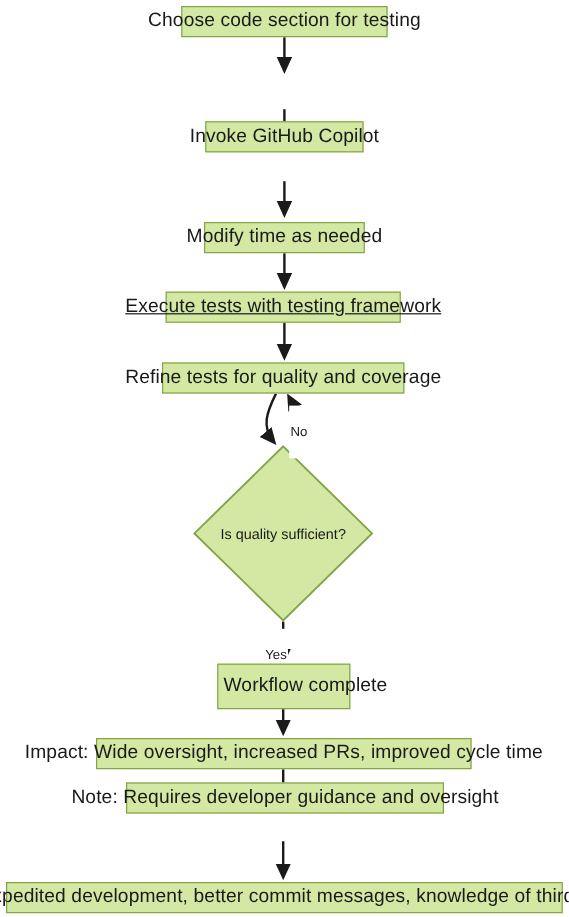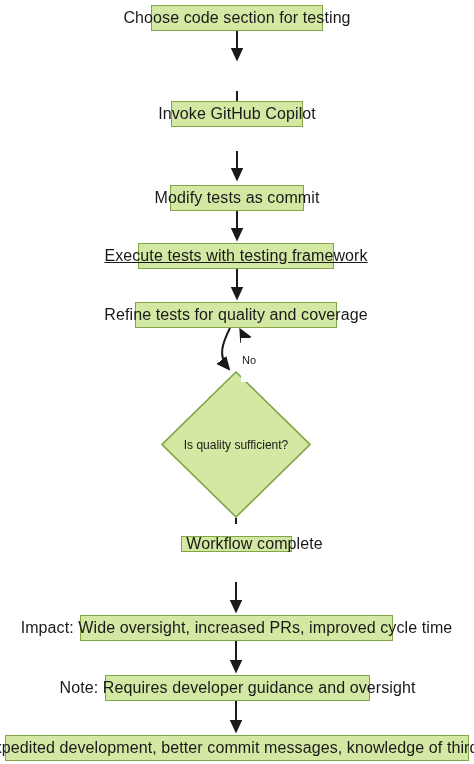--- a/index.html
+++ b/index.html
@@ -114,21 +114,21 @@
   <div class="node" style="left:151px; top:5px; width:172px; height:26px;">
     <span class="node-label">Choose code section for testing</span>
   </div>
 
   <div class="node" style="left:171px; top:65px; width:132px; height:26px;margin-top:36px;">
     <span class="node-label">Invoke GitHub Copilot</span>
   </div>
 
 
   <div class="node" style="left:170px; top:185px; width:134px; height:26px;">
-    <span class="node-label">Modify tests as commit</span>
+    <span class="node-label">Modify time as needed</span>
   </div>
 
   <div class="node" style="left:138px; top:243px; width:196px; height:26px;text-decoration:underline;">
     <span class="node-label">Execute tests with testing framework</span>
   </div>
 
   <div class="node" style="left:135px; top:302px; width:202px; height:26px;">
     <span class="node-label">Refine tests for quality and coverage</span>
   </div>
 
@@ -136,29 +136,29 @@
     <svg class="diamond-shape" viewBox="0 0 150 147" preserveAspectRatio="none">
       <polygon points="75,1 149,73.5 75,146 1,73.5" fill="#d3e8a3" stroke="#82a546" stroke-width="1.6"></polygon>
     </svg>
     <div class="decision-label">Is quality sufficient?</div>
   </div>
 
   <div class="edge-label" style="left:241px; top:338px;">No</div>
 
   <div class="edge-label" style="left:220px; top:524px;">Yes</div>
 
-  <div class="node" style="left:181px; top:536px; width:111px; height:16px;padding-left:36px;">
+  <div class="node" style="left:181px; top:553px; width:111px; height:38px;padding-left:36px;">
     <span class="node-label">Workflow complete</span>
   </div>
 
   <div class="node" style="left:80px; top:615px; width:313px; height:26px;">
     <span class="node-label">Impact: Wide oversight, increased PRs, improved cycle time</span>
   </div>
 
-  <div class="node" style="left:105px; top:675px; width:265px; height:26px;">
+  <div class="node" style="left:105px; top:652px; width:265px; height:26px;">
     <span class="node-label">Note: Requires developer guidance and oversight</span>
   </div>
 
   <div class="node" style="left:5px; top:735px; width:464px; height:26px;">
     <span class="node-label">Benefits: Expedited development, better commit messages, knowledge of third-party tools</span>
   </div>
 
 </div>
 
 </body></html>

